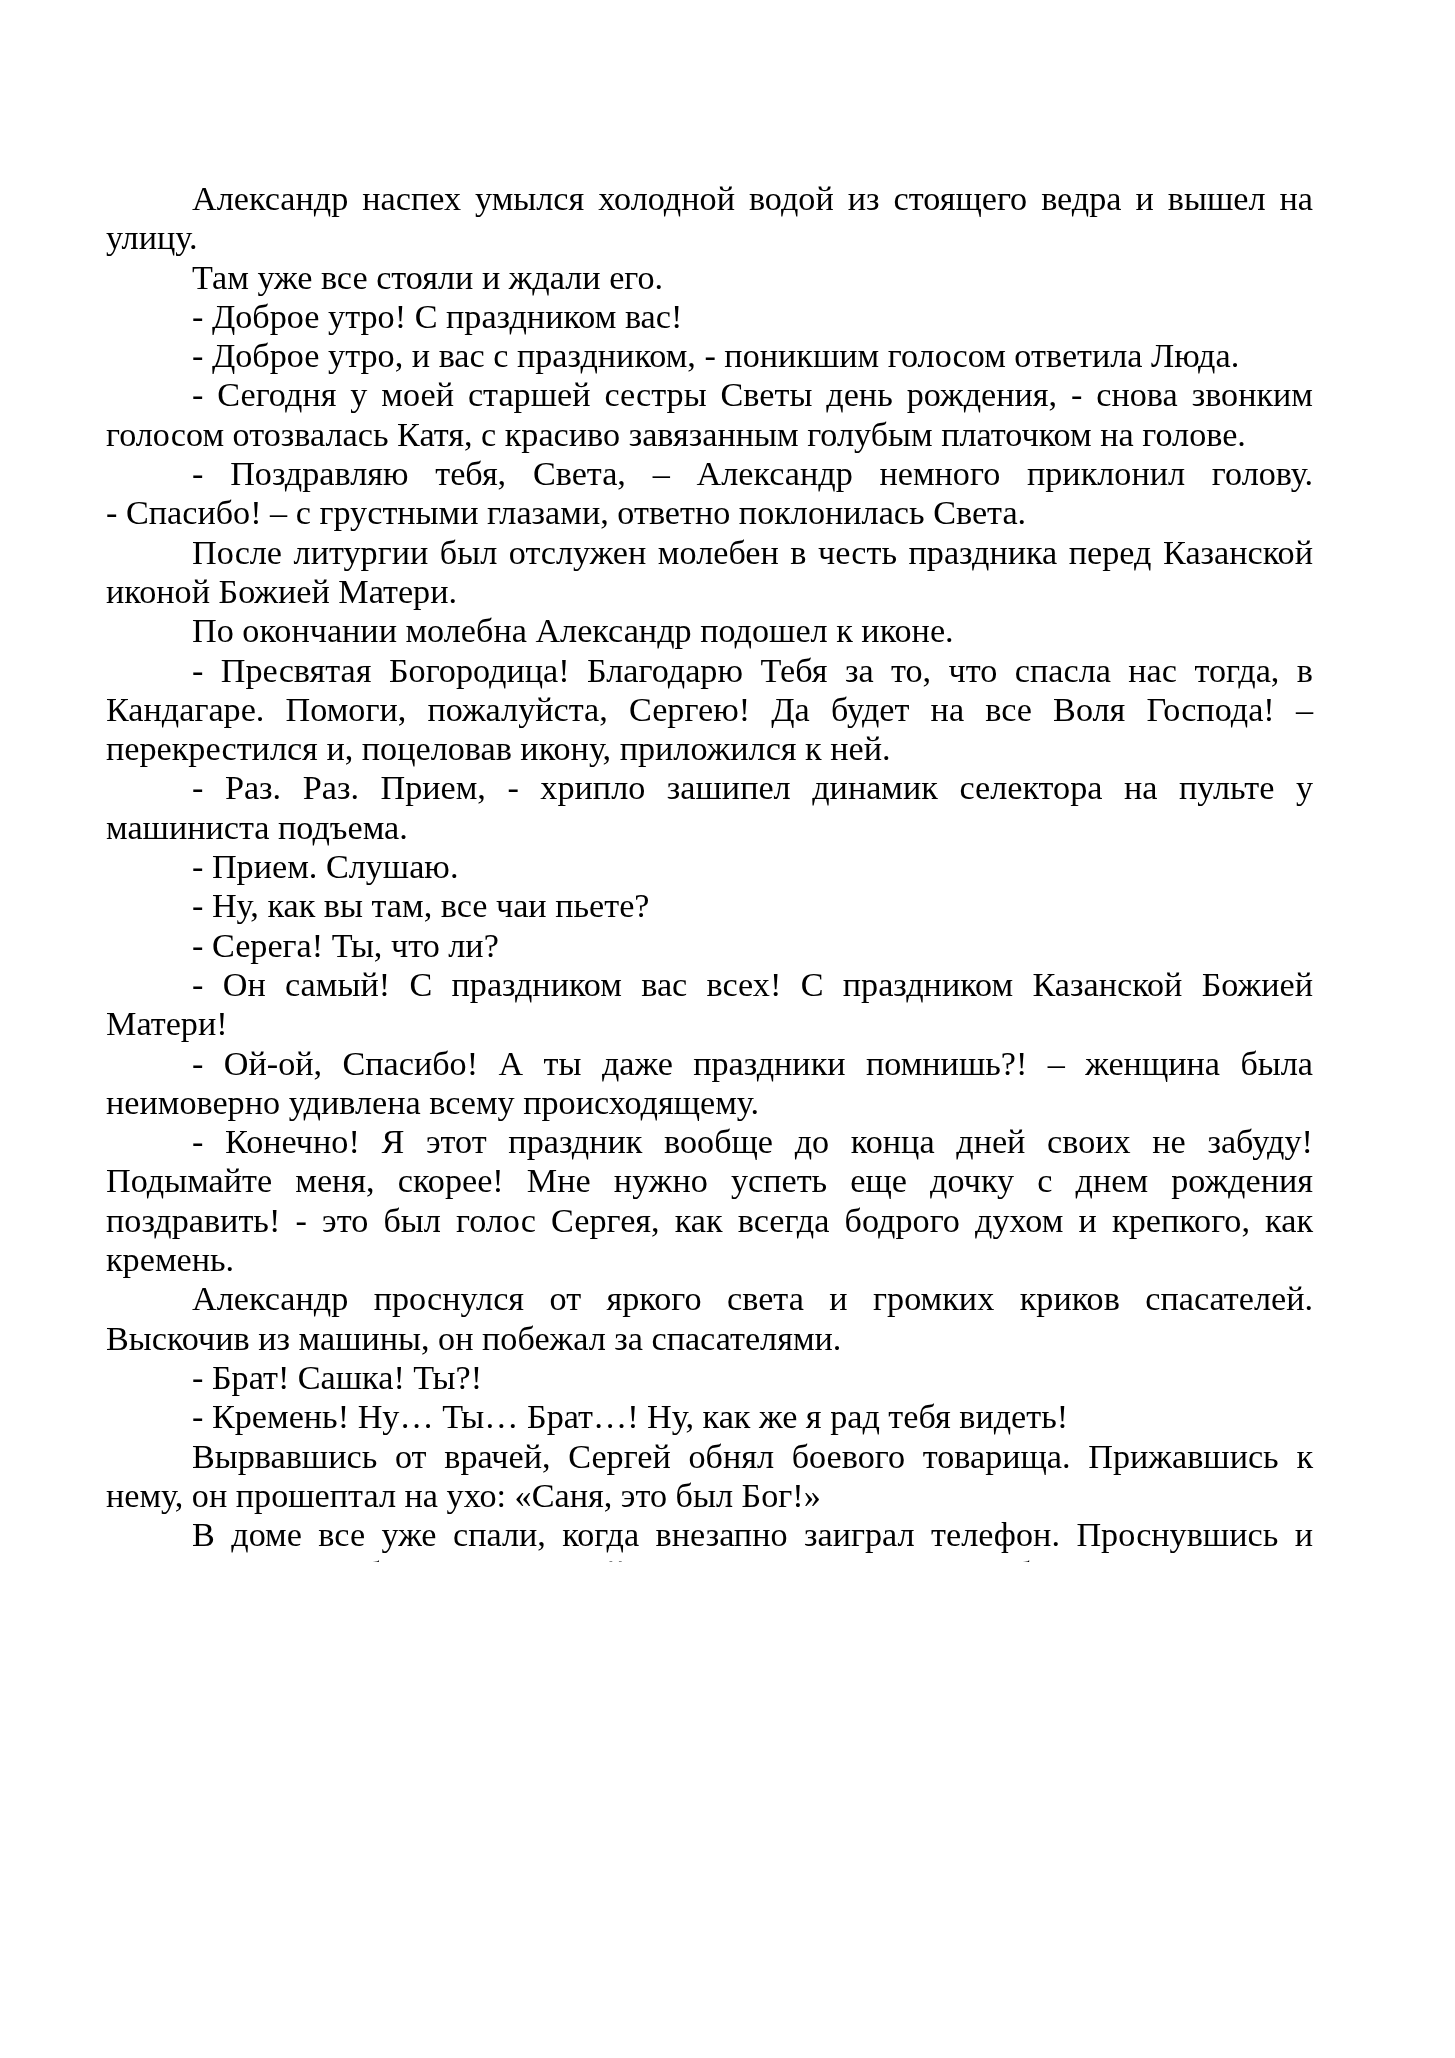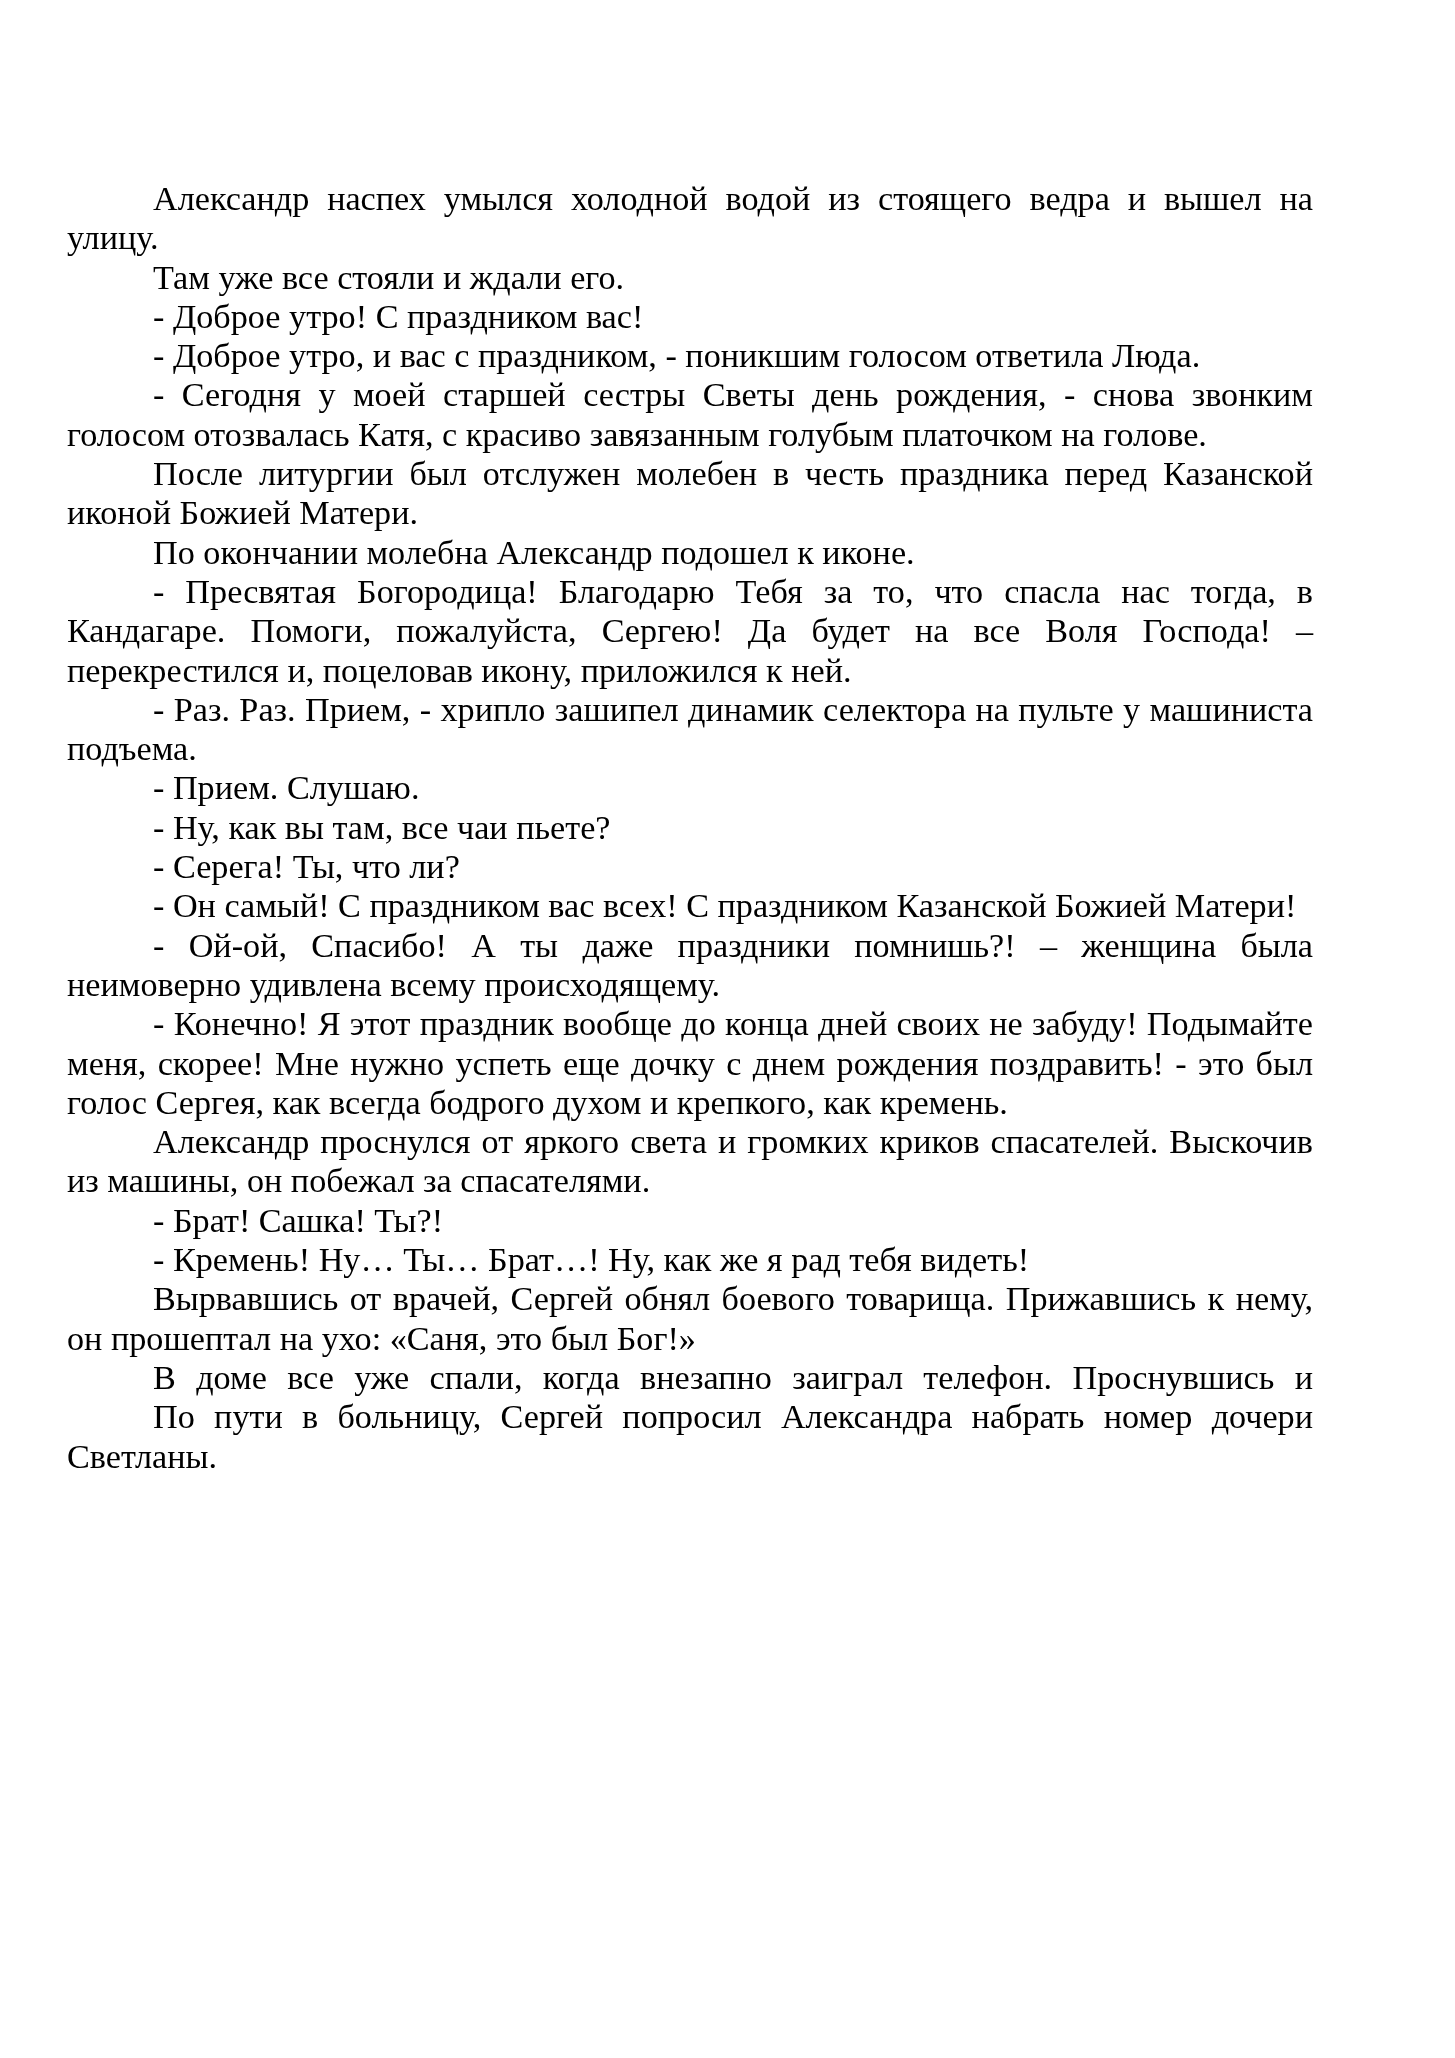--- a/index.html
+++ b/index.html
@@ -8,21 +8,21 @@
     background: #ffffff;
   }
   .page {
     position: relative;
     width: 1455px;
     height: 1562px;
     margin: 0 auto;
     background: #ffffff;
     color: #000000;
     box-sizing: border-box;
-    padding: 179px 142px 0 67px;
+    padding: 179px 142px 0 106px;
     font-family: "Liberation Serif", "DejaVu Serif", serif;
     font-size: 34.2px;
     line-height: 39.3px;
     overflow: hidden;
   }
   p.para {
     margin: 0;
     padding: 0;
   }
   .seg {
@@ -52,20 +52,24 @@
         <span class="seg">Там уже все стояли и ждали его.</span>
       </p>
       <p class="para">
         <span class="seg">- Доброе утро! С праздником вас!</span>
       </p>
       <p class="para">
         <span class="seg">- Доброе утро, и вас с праздником, - поникшим голосом ответила Люда.</span>
       </p>
       <p class="para">
         <span class="seg">- Сегодня у моей старшей сестры Светы день рождения, - снова звонким голосом отозвалась Катя, с красиво завязанным голубым платочком на голове.</span>
+      </p>
+      <p class="para">
+        <span class="seg forced">- Поздравляю тебя, Света, – Александр немного приклонил голову.</span>
+        <span class="seg continuation">- Спасибо! – с грустными глазами, ответно поклонилась Света.</span>
       </p>
       <p class="para">
         <span class="seg">После литургии был отслужен молебен в честь праздника перед Казанской иконой Божией Матери.</span>
       </p>
       <p class="para">
         <span class="seg">По окончании молебна Александр подошел к иконе.</span>
       </p>
       <p class="para">
         <span class="seg">- Пресвятая Богородица! Благодарю Тебя за то, что спасла нас тогда, в Кандагаре. Помоги, пожалуйста, Сергею! Да будет на все Воля Господа! – перекрестился и, поцеловав икону, приложился к ней.</span>
       </p>

